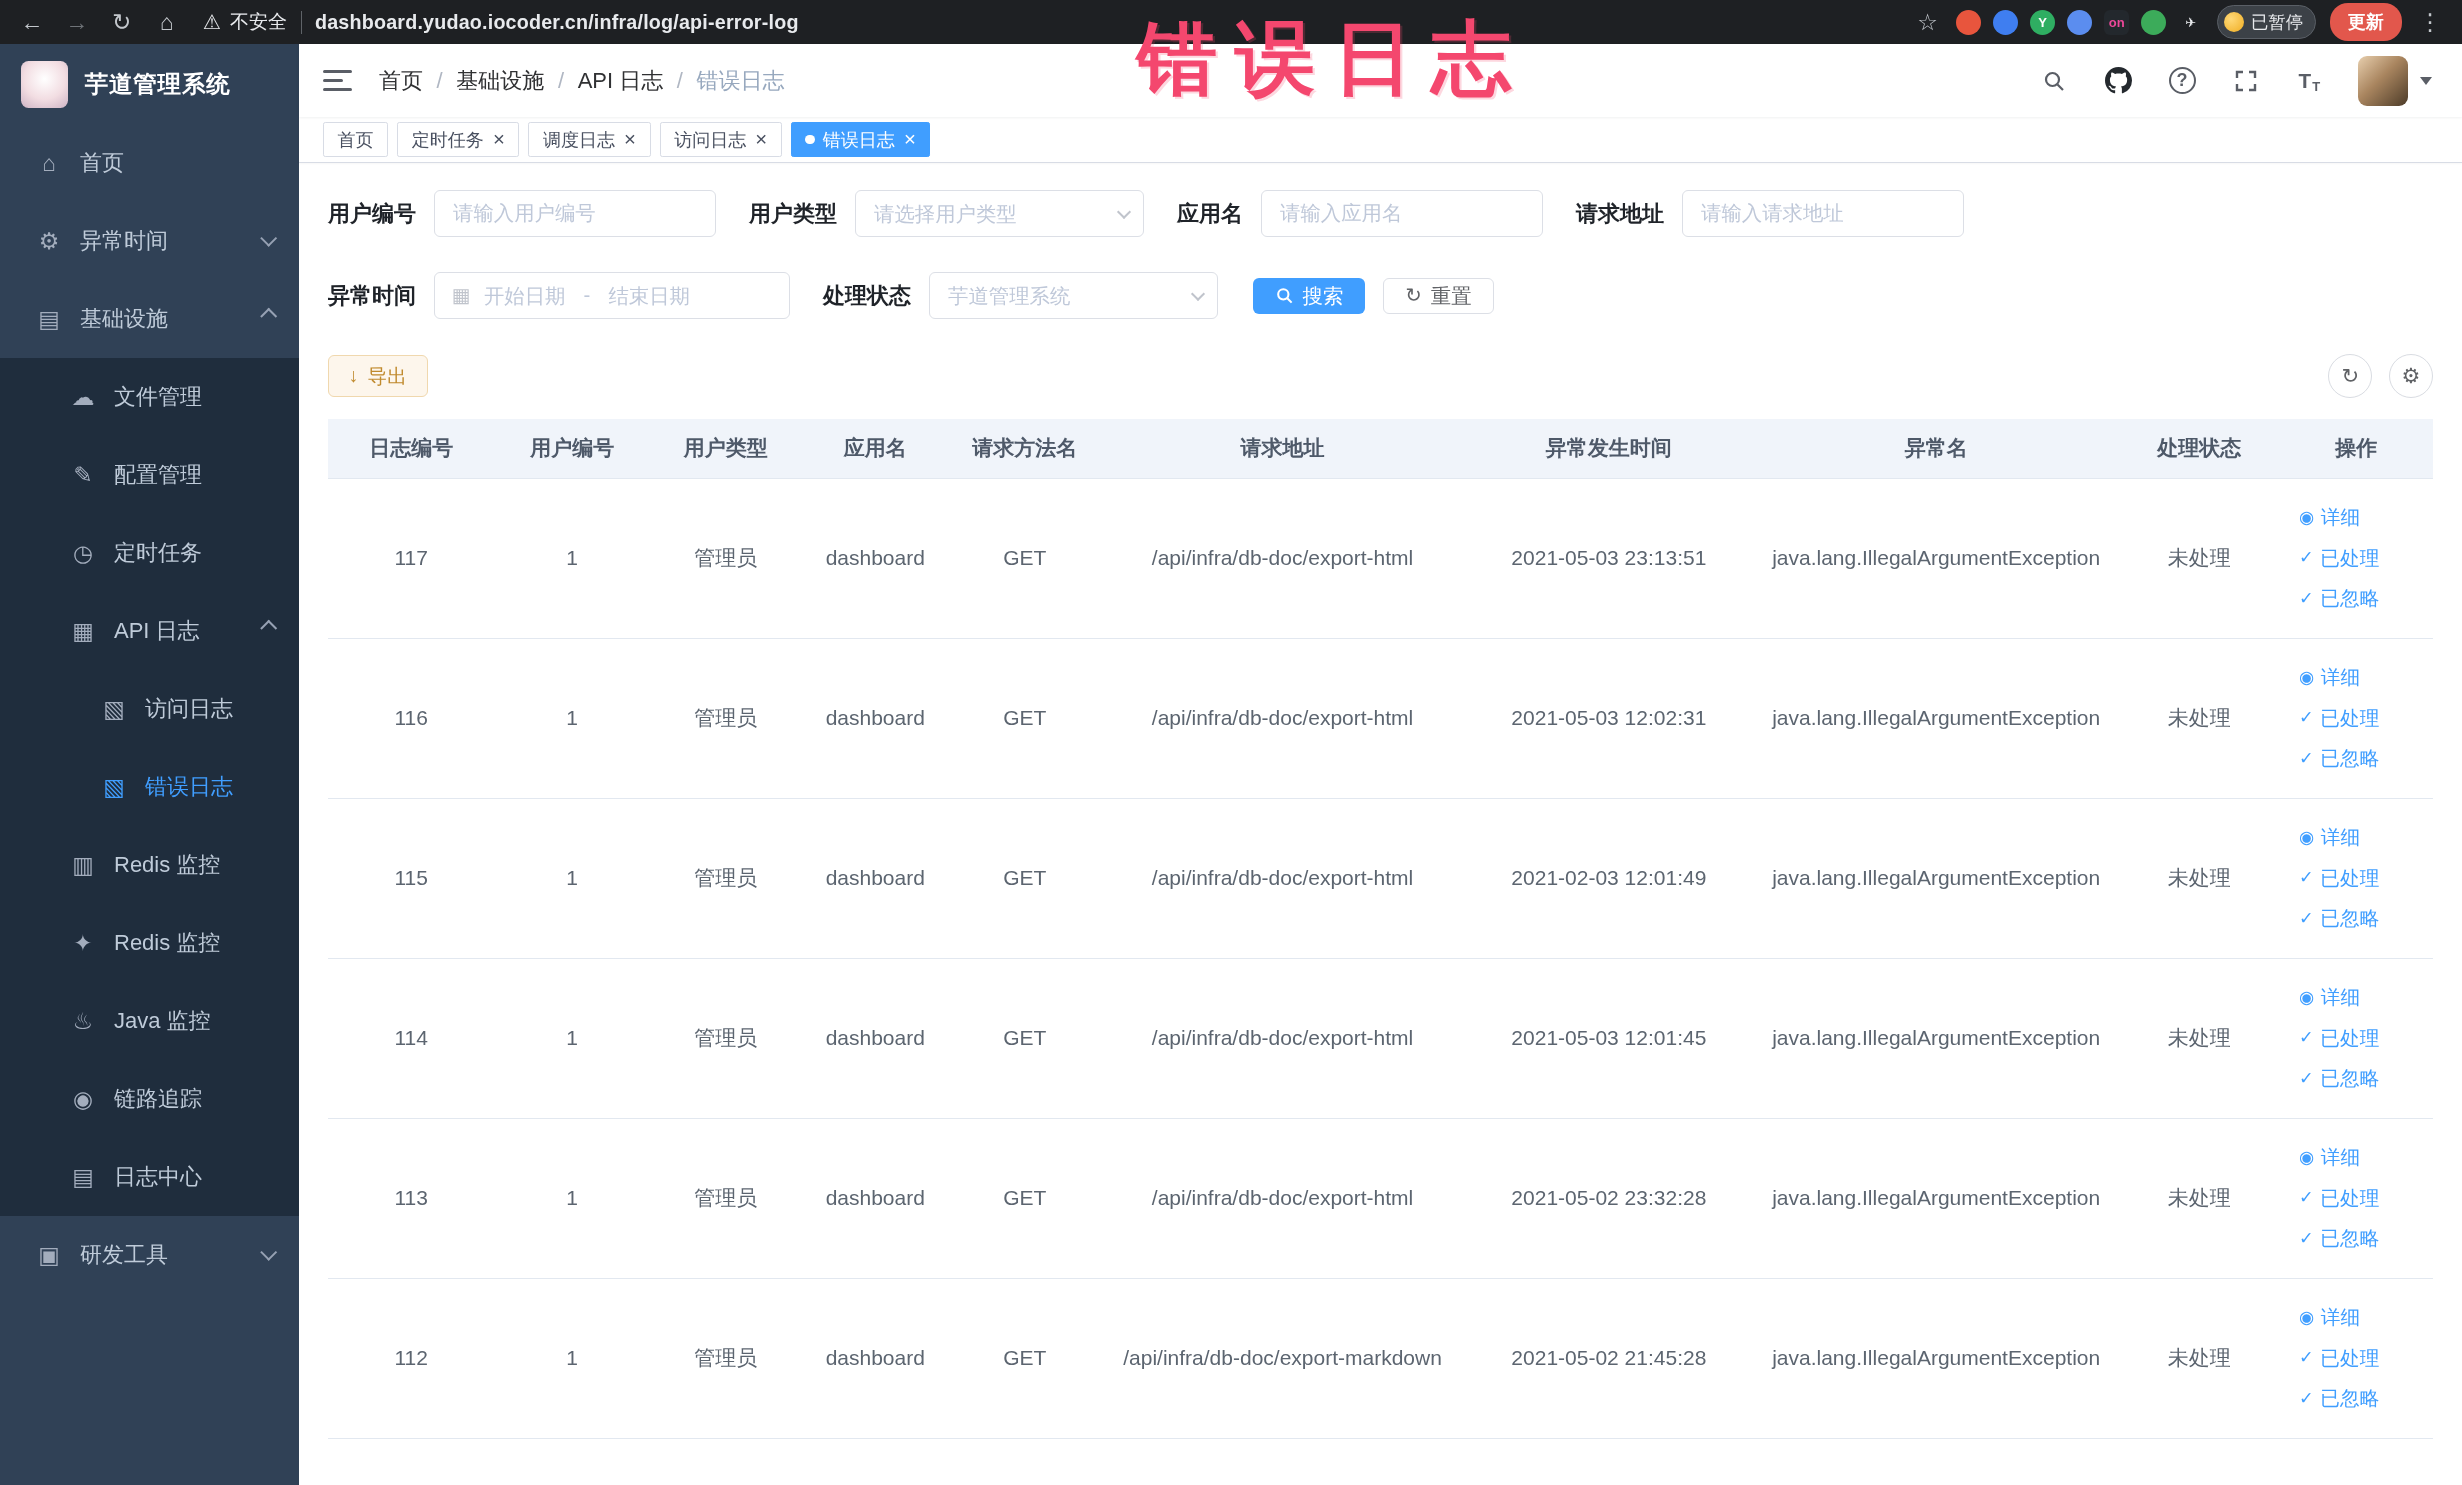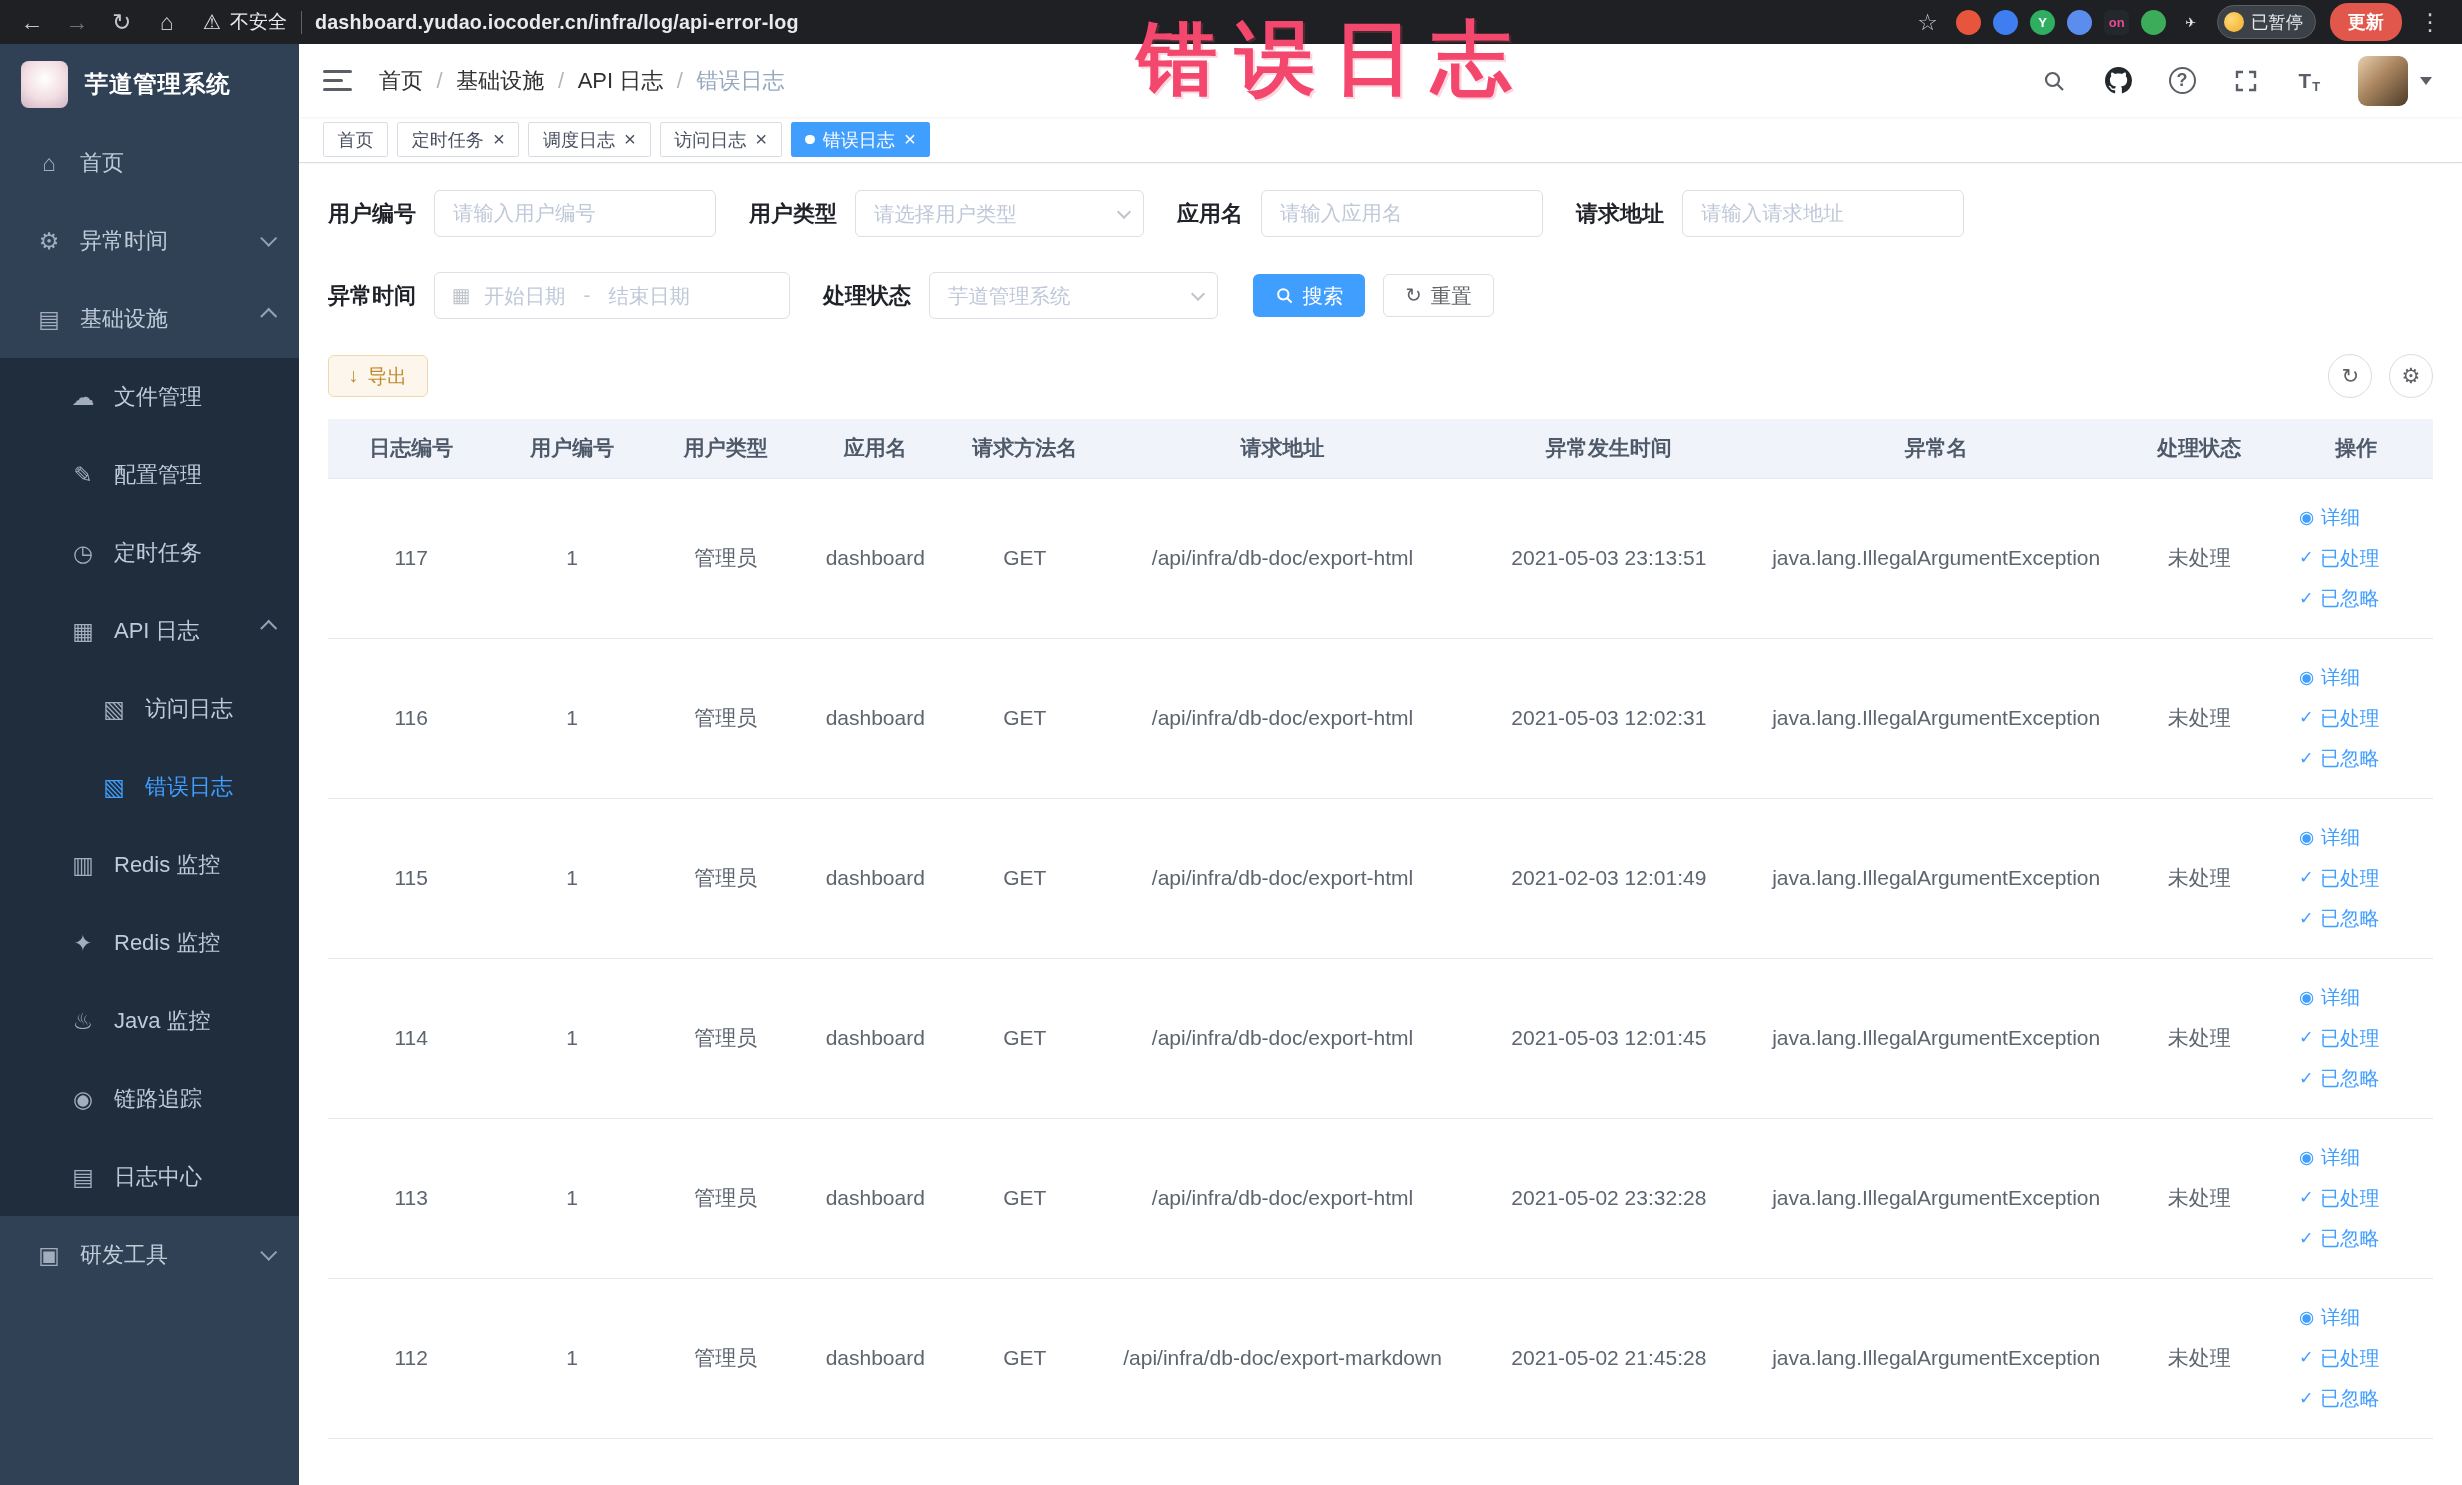--- a/index.html
+++ b/index.html
@@ -83,21 +83,21 @@
   .f-label { font-size:22px; font-weight:700; color:#1f2329; margin-right:18px; white-space:nowrap; }
   .el-input { width:282px; height:47px; border:0.8px solid #dcdfe6; border-radius:6px; padding:0 18px; font-size:20.4px; color:#606266; outline:none; background:#fff; font-family:inherit; }
   .el-input::placeholder { color:#bfc8d9; }
   .el-select { width:289px; height:47px; border:0.8px solid #dcdfe6; border-radius:6px; display:flex; align-items:center; padding:0 16.7px 0 18px; font-size:20.4px; background:#fff; cursor:pointer; }
   .el-select .ph { color:#bfc8d9; flex:1; white-space:nowrap; }
   .sel-arrow { width:9.8px; height:9.8px; border-right:2.3px solid #c0c4cc; border-bottom:2.3px solid #c0c4cc; transform:rotate(45deg) translateY(-3px); flex-shrink:0; }
   .el-date { width:356px; height:47px; border:0.8px solid #dcdfe6; border-radius:6px; display:flex; align-items:center; gap:13.6px; padding:0 16.7px; font-size:20.4px; color:#bfc8d9; background:#fff; cursor:pointer; white-space:nowrap; }
   .cal-ic { font-size:19.7px; color:#c0c4cc; }
   .range-sep { padding:0 4.5px; }
 
-  .btn { height:43px; border-radius:6px; display:inline-flex; align-items:center; gap:9px; font-size:20.4px; padding:0 21px; border:0.8px solid transparent; cursor:pointer; font-family:inherit; white-space:nowrap; }
+  .btn { height:36px; border-radius:6px; display:inline-flex; align-items:center; gap:9px; font-size:20.4px; padding:0 21px; border:0.8px solid transparent; cursor:pointer; font-family:inherit; white-space:nowrap; }
   .btn.primary { background:#409eff; color:#fff; margin-left:1.5px; }
   .btn.plain { background:#fff; border-color:#dcdfe6; color:#606266; margin-left:18px; }
   .btn .bicon { font-size:19.7px; line-height:1; }
   .btn.warn { background:#fdf6ec; border-color:#f0d8ae; color:#c08a2d; height:42px; font-size:19.7px; padding:0 19.7px; border-radius:6px; }
 
   .toolbar-row { display:flex; align-items:center; margin-bottom:6px; }
   .toolbar-right { margin-left:auto; display:flex; gap:16.7px; }
   .circle-btn { width:44px; height:44px; border-radius:50%; border:0.8px solid #d9dce2; background:#fff; display:flex; align-items:center; justify-content:center; font-size:21px; color:#606266; cursor:pointer; }
 
   

